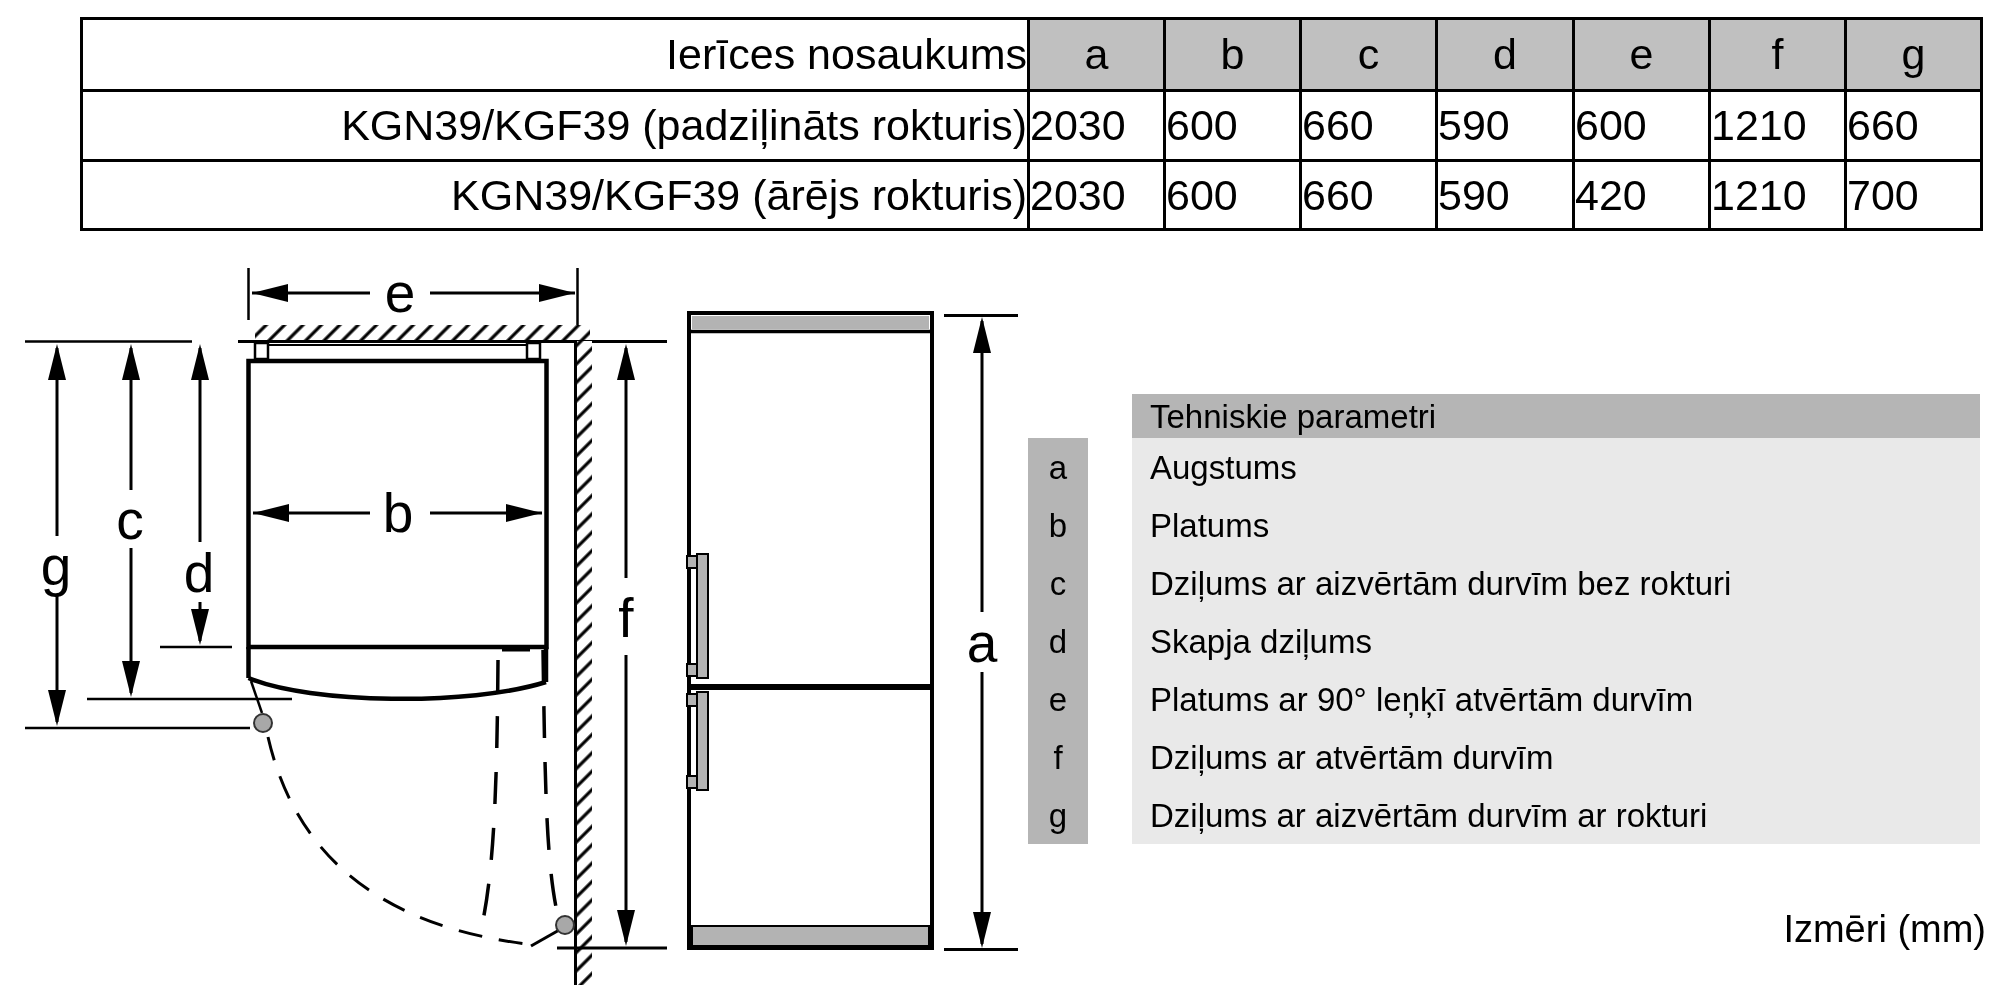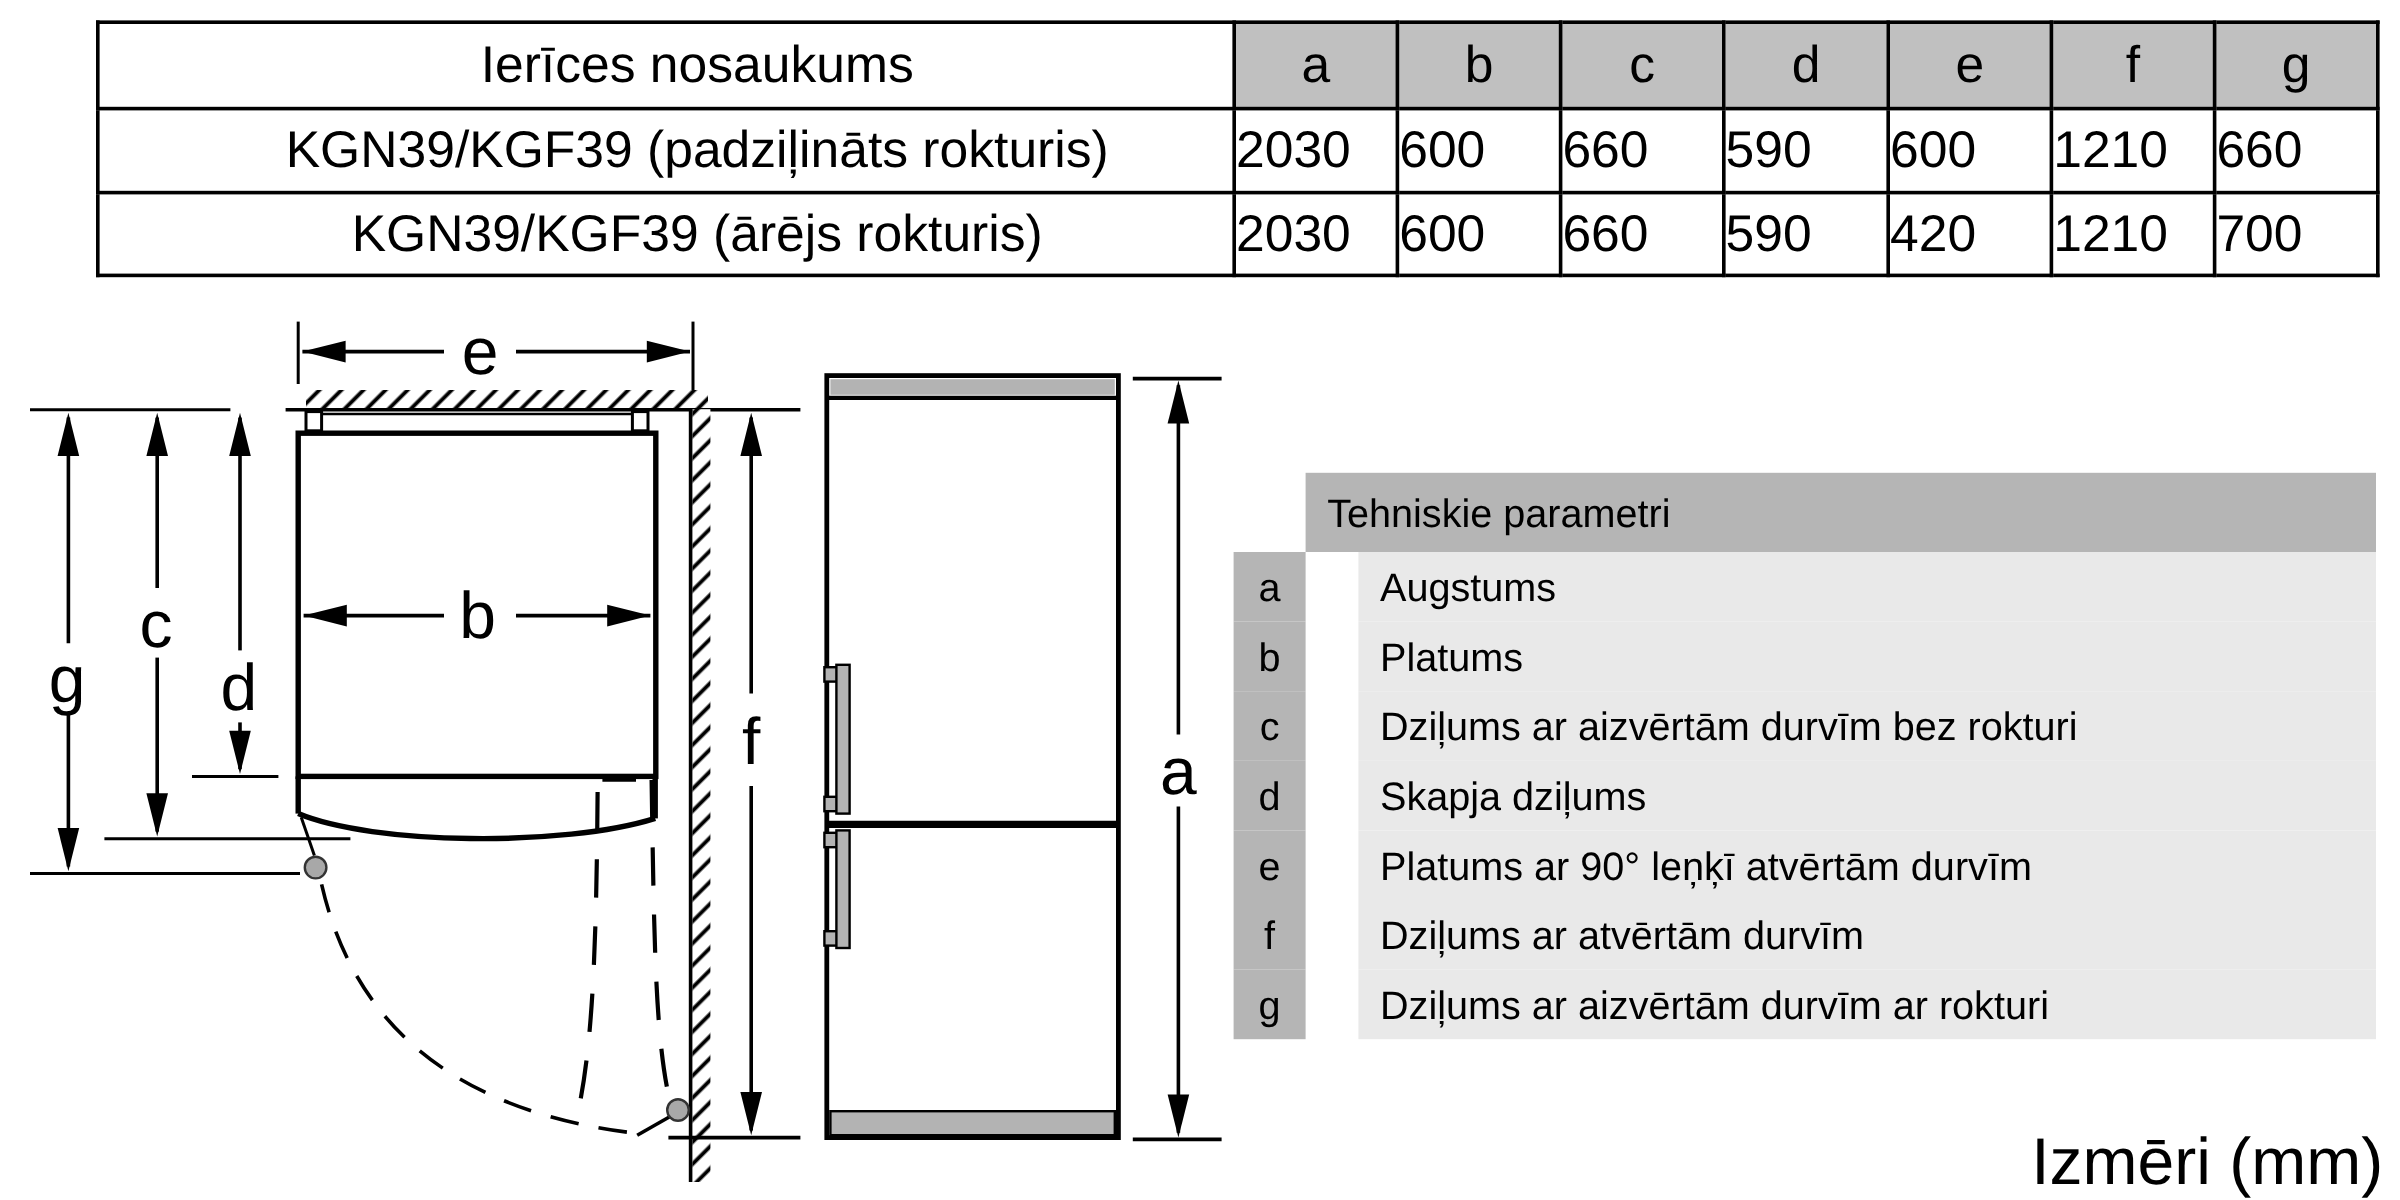--- a/index.html
+++ b/index.html
@@ -16,47 +16,47 @@
 
   
   table.dims{
     position:absolute;left:80px;top:17px;width:1900px;height:211px;
     border-collapse:collapse;table-layout:fixed;
   }
   table.dims td,table.dims th{
     border:3px solid #000;font-weight:normal;font-size:43px;line-height:1;
     vertical-align:middle;white-space:nowrap;overflow:hidden;background:#fff;
   }
-  table.dims .name{ text-align:center;padding-left:52px;}
+  table.dims .name{ text-align:right;padding-left:52px;}
   table.dims .val{ text-align:left;margin-top:35px;}
   table.dims .colhead{ text-align:center;background:var(--tbl-head-bg);}
   table.dims tr{height:70px;}
 
   
   .legend{position:absolute;left:1028px;top:394px;width:952px;font-size:33px;line-height:1;}
-  .legend .lg-header{display:flex;height:66px;}
+  .legend .lg-header{display:flex;height:44px;gap:44px;}
   .legend .lg-header .lg-spacer{width:60px;background:#fff;}
   .legend .lg-header .lg-title{
     flex:1;background:var(--legend-dark);display:flex;align-items:center;padding-left:18px;
   }
   .legend .lg-row{display:flex;height:58px;}
   .legend .lg-key{
     width:60px;background:var(--legend-dark);display:flex;align-items:center;justify-content:center;
   }
   .legend .lg-label{
     flex:1;background:var(--legend-light);display:flex;align-items:center;padding-left:18px;white-space:nowrap;margin-left:44px;
   }
 
   
   svg.drawing{position:absolute;left:0;top:0;}
   svg.drawing text{font-family:"Liberation Sans", sans-serif;font-size:55px;fill:#000;}
 
   
   .units{
-    position:absolute;right:14px;top:936px;font-size:55px;white-space:nowrap;
+    position:absolute;right:14px;top:908px;font-size:38px;white-space:nowrap;
   }
 </style>
 </head>
 <body>
 
 <div class="page">
 
   <table class="dims">
     <colgroup>
       <col style="width:947px">

